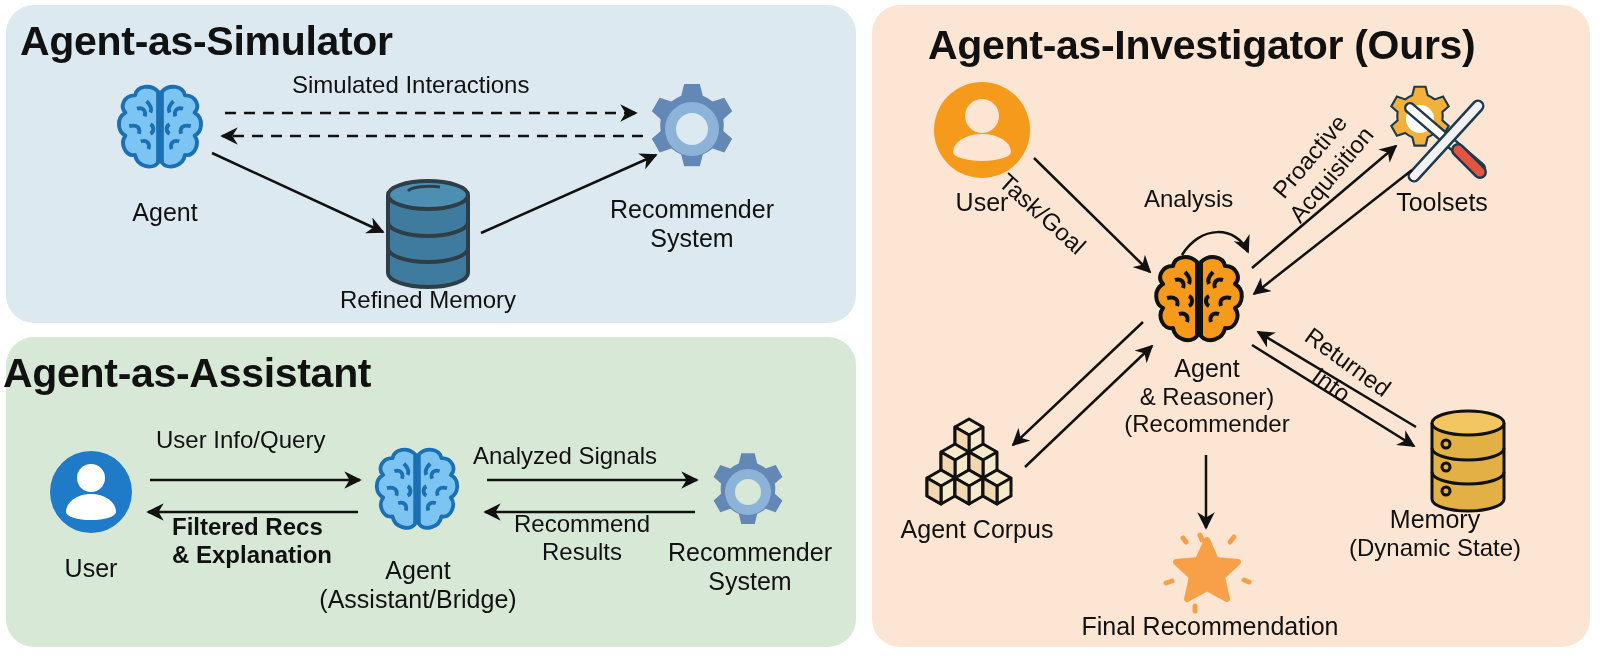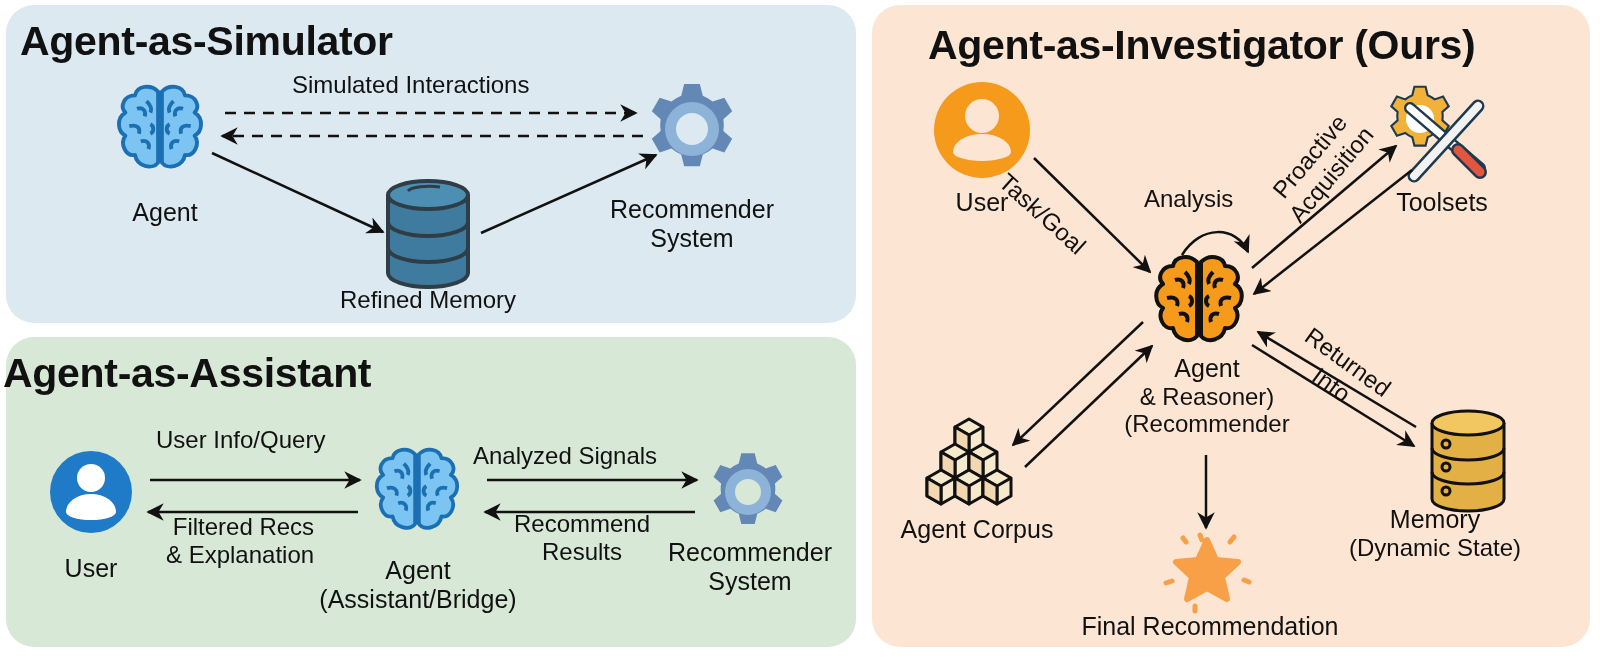--- a/index.html
+++ b/index.html
@@ -164,21 +164,21 @@
 </div>
 <div class="lbl b f24" style="left:318px;top:286px;width:220px;">Refined Memory</div>
 <div class="lbl b f25" style="left:582px;top:195px;width:220px;">
   <div>Recommender</div>
   <div>System</div>
 </div>
 
 <div class="ptitle" style="left:3px;top:350px;">Agent-as-Assistant</div>
 <div class="lbl b f25" style="left:41px;top:554px;width:100px;">User</div>
 <div class="lbl f24" style="left:156px;top:426px;">User Info/Query</div>
-<div class="lbl f24" style="left:166px;top:513px;text-align:right;">
+<div class="lbl f24" style="left:172px;top:513px;text-align:left;font-weight:bold;">
   <div>Filtered Recs</div>
   <div>&amp; Explanation</div>
 </div>
 <div class="lbl" style="left:298px;top:556px;width:240px;">
   <div class="b f25">Agent</div>
   <div class="f25"><span>(</span><span class="b">Assistant/Bridge</span><span>)</span></div>
 </div>
 <div class="lbl f24" style="left:473px;top:426px;margin-top:16px;">Analyzed Signals</div>
 <div class="lbl f24" style="left:498px;top:510px;width:168px;">
   <div>Recommend</div>

